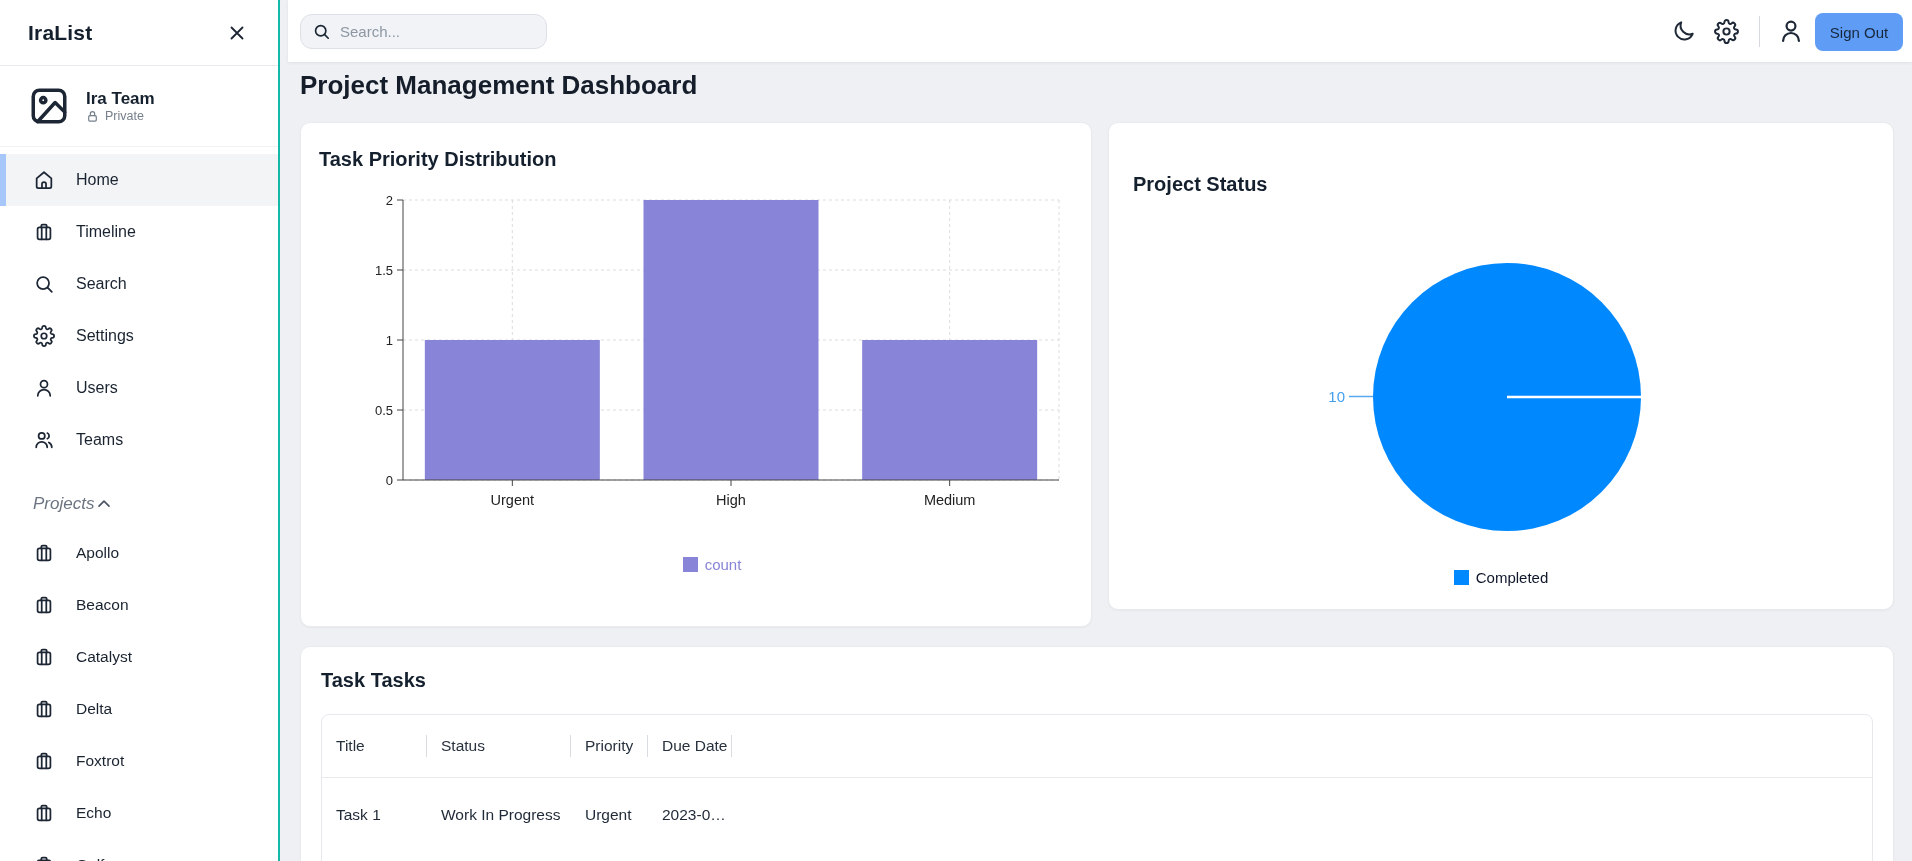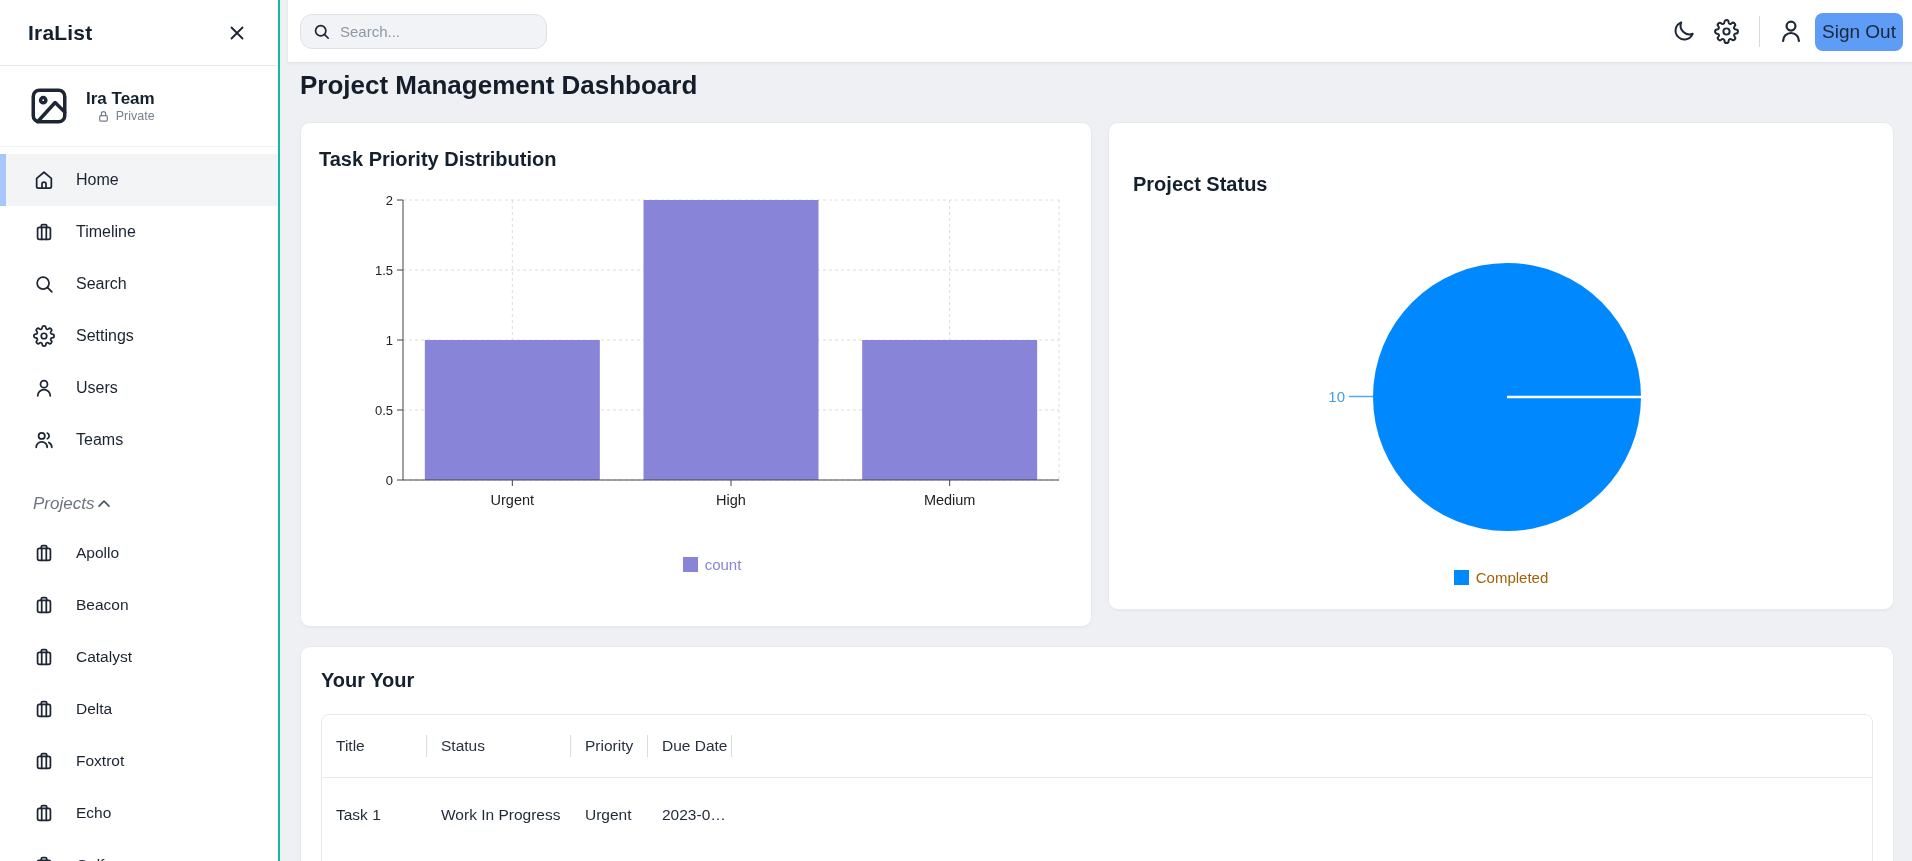--- a/index.html
+++ b/index.html
@@ -6,38 +6,38 @@
   html,body { background:#eef0f3; }
   body { font-family:"Liberation Sans", sans-serif; color:#1c2430; }
   .screen { position:relative; width:1912px; height:861px; overflow:hidden; background:#eef0f3; }
 
   
   .sidebar { position:absolute; left:0; top:0; width:280px; height:861px; background:#fff; border-right:2px solid #14b8a6; overflow:hidden; }
   .brand-row { height:66px; display:flex; align-items:center; justify-content:space-between; padding:0 30px 0 28px; border-bottom:1px solid #e8eaee; }
   .brand { font-size:21px; font-weight:700; color:#15202e; letter-spacing:.2px; }
   .icon-plain { color:#1d2634; display:inline-flex; }
   .team-row { display:flex; align-items:center; gap:16px; padding:19px 16px 19px 28px; border-bottom:1px solid #f0f2f4; }
-  .team-meta { display:flex; flex-direction:column; gap:0;align-items:flex-end; }
+  .team-meta { display:flex; flex-direction:column; gap:0; }
   .team-name { font-size:17px; font-weight:700; color:#15202e; }
   .team-private { font-size:12.5px; color:#757f8b; display:flex; align-items:center; gap:6px; }
   .nav { margin-top:7px; }
   .nav-item { position:relative; height:52px; display:flex; align-items:center; padding-left:33px; gap:21px; font-size:16px; color:#1a2330; cursor:pointer; }
   .nav-item.active { background:#f2f4f6; }
   .nav-item.active::before { content:""; position:absolute; left:0; top:0; bottom:0; width:6px; background:#a7c7fa; }
   .projects-header { height:61px; display:flex; align-items:center; justify-content:flex-start; padding:14px 36px 0 33px; color:#6b7480; font-size:17px; cursor:pointer;font-style:italic; }
   .project-item { height:52px; display:flex; align-items:center; padding-left:33px; gap:21px; font-size:15.5px; color:#1a2330; cursor:pointer; }
 
   
   .topbar { position:absolute; left:288px; right:0; top:0; height:62px; background:#fff; box-shadow:0 1px 3px rgba(20,30,45,.07); }
   .search-box { position:absolute; left:12px; top:14px; width:247px; height:35px; background:#f1f3f6; border:1px solid #dde1e7; border-radius:12px; display:flex; align-items:center; padding:0 11px; gap:9px; }
   .search-box input { flex:1; border:none; background:transparent; outline:none; font-size:15px; color:#333; font-family:inherit; }
   .search-box input::placeholder { color:#8d97a3; }
   .tb-icon { position:absolute; top:0; height:62px; display:flex; align-items:center; justify-content:center; width:34px; color:#1e2836; cursor:pointer; background:none; border:none; }
   .tb-divider { position:absolute; top:16px; height:31px; width:1px; background:#d6dade; }
-  .signout { position:absolute; right:9px; top:13px; width:88px; height:38px; background:#5e9cf6; border:none; border-radius:8px; font-size:19px; color:#17283c; font-family:inherit; cursor:pointer; }
+  .signout { position:absolute; right:9px; top:13px; width:88px; height:38px; background:#5e9cf6; border:none; border-radius:8px; font-size:15px; color:#17283c; font-family:inherit; cursor:pointer; }
 
   
   .page-title { position:absolute; left:300px; top:70px; font-size:26px; font-weight:700; color:#141d29; }
   .card { position:absolute; background:#fff; border:1px solid #e8eaee; border-radius:10px; box-shadow:0 1px 2px rgba(16,24,40,.04); overflow:hidden; }
   #card-priority { left:300px; top:122px; width:792px; height:505px; }
   #card-status   { left:1108px; top:122px; width:786px; height:488px; }
   #card-tasks    { left:300px; top:646px; width:1594px; height:300px; }
   .card-title { position:absolute; font-size:20px; font-weight:700; color:#15202e; }
   #priority-title { left:18px; top:25px; }
   #status-title { left:24px; top:50px; }
@@ -314,26 +314,26 @@
   <section class="card" id="card-status">
     <h2 class="card-title" id="status-title">Project Status</h2>
     <svg id="piechart" width="786" height="440">
         <circle cx="398" cy="274" r="134" fill="#0088FE"></circle>
         <line x1="398" y1="274" x2="532" y2="274" stroke="#ffffff" stroke-width="2.5"></line>
         <line x1="240" y1="273.5" x2="264" y2="273.5" stroke="#58a8ef" stroke-width="1.5"></line>
         <text x="236" y="279" text-anchor="end" font-size="15" fill="#42a0f0">10</text>
       </svg>
     <div class="chart-legend" id="pie-legend">
       <span class="legend-swatch" style="background: rgb(0, 136, 254);"></span>
-      <span class="legend-label" style="color: #a16207;">Completed</span>
+      <span class="legend-label" style="color: #0f172a;">Completed</span>
     </div>
   </section>
 
   <section class="card" id="card-tasks">
-    <h2 class="card-title" id="tasks-title">Your Your</h2>
+    <h2 class="card-title" id="tasks-title">Task Tasks</h2>
     <div class="table-wrap">
       <table>
         <colgroup>
             <col style="width:105px">
             <col style="width:144px">
             <col style="width:77px">
             <col style="width:84px">
             <col>
           </colgroup>
         <thead>

